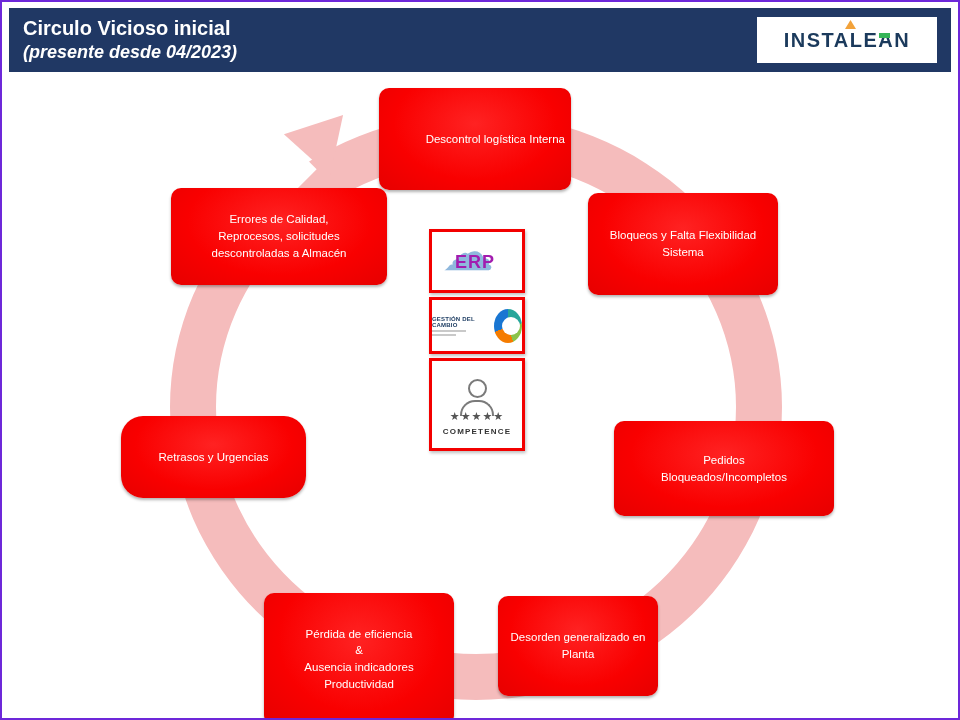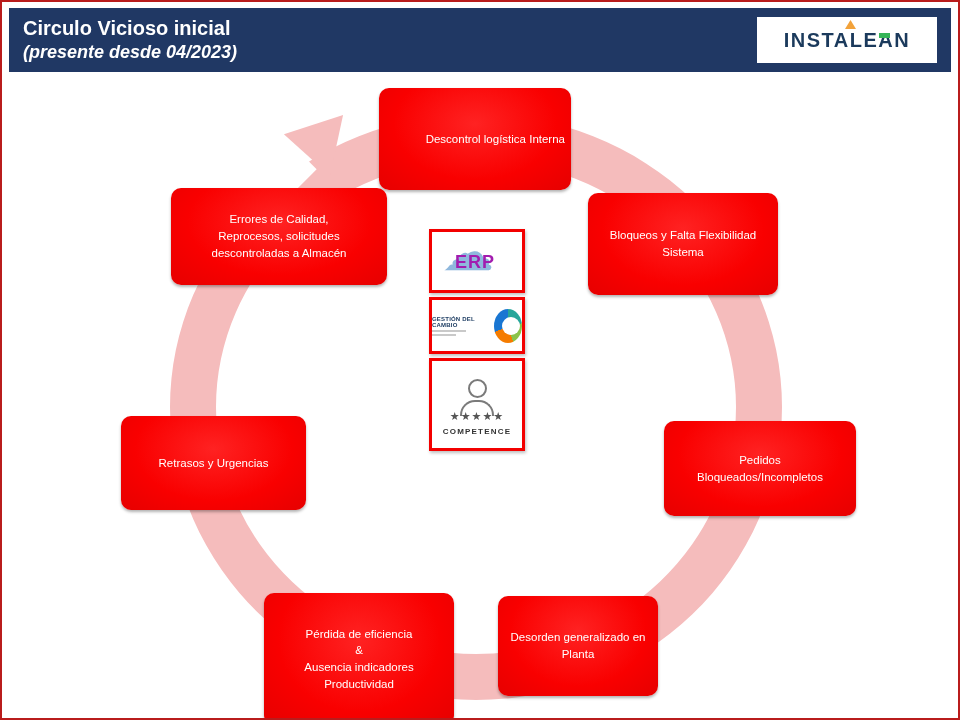--- a/index.html
+++ b/index.html
@@ -1,18 +1,18 @@
 <!DOCTYPE html>
 <html><head>
 <meta charset="utf-8">
 <style>
   html,body{margin:0;padding:0;background:#e9e9e9;}
   .slide{
     position:relative;width:960px;height:720px;background:#ffffff;
-    border:2px solid #b91c1c;box-sizing:border-box;overflow:hidden;
+    border:2px solid #6d28d9;box-sizing:border-box;overflow:hidden;
     font-family:"Liberation Sans", sans-serif;
   }
   
   .header{
     position:absolute;left:7px;top:6px;right:7px;height:64px;
     background:#203864;color:#ffffff;display:flex;align-items:center;
     justify-content:space-between;padding:0 14px;box-sizing:border-box;
   }
   .titles{display:flex;flex-direction:column;line-height:1.25;}
   .title-main{font-size:20px;font-weight:bold;}
@@ -50,24 +50,24 @@
   .node{
     position:absolute;z-index:3;border-radius:10px;box-sizing:border-box;
     background:radial-gradient(ellipse at 50% 35%, #ff2222 0%, #f90000 60%, #e60000 100%);
     box-shadow:0 2px 3px rgba(0,0,0,.3);
     display:flex;align-items:center;justify-content:center;text-align:center;
     color:#ffffff;font-size:11.5px;line-height:1.45;padding:6px;
   }
   .node-label{white-space:pre-line;}
   .n1{left:377px;top:86px;width:192px;height:102px;justify-content:flex-end;}
   .n2{left:586px;top:191px;width:190px;height:102px;justify-content:center;}
-  .n3{left:662px;top:419px;width:192px;height:95px;}
+  .n3{left:612px;top:419px;width:220px;height:95px;}
   .n4{left:496px;top:594px;width:160px;height:100px;}
   .n5{left:262px;top:591px;width:190px;height:132px;}
-  .n6{left:119px;top:414px;width:185px;height:94px;}
+  .n6{left:119px;top:414px;width:185px;height:82px;border-radius:22px;}
   .n7{left:169px;top:186px;width:216px;height:97px;}
   
   .badge{
     position:absolute;z-index:4;background:#ffffff;border:3px solid #f30000;
     box-sizing:border-box;box-shadow:1px 2px 3px rgba(0,0,0,.25);
     display:flex;align-items:center;justify-content:center;overflow:hidden;
   }
   .b1{left:427px;top:227px;width:96px;height:64px;flex-direction:column;}
   .b2{left:427px;top:295px;width:96px;height:57px;}
   .b3{left:427px;top:356px;width:96px;height:93px;flex-direction:column;}

